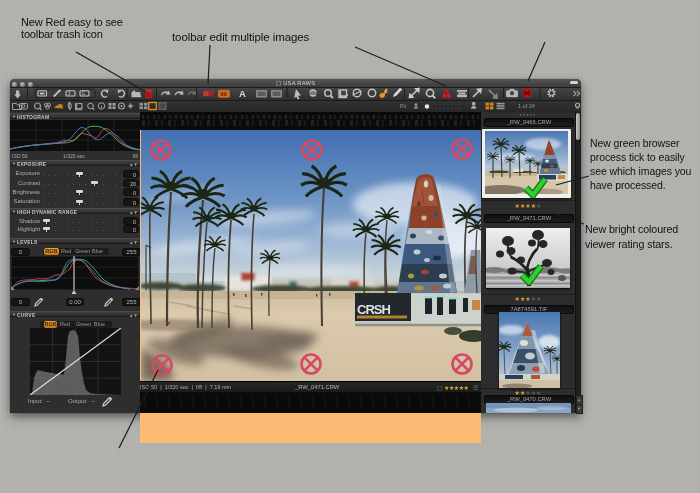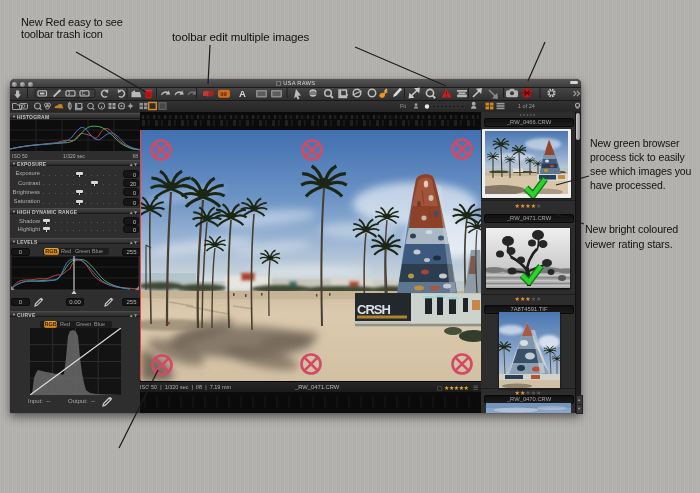--- a/index.html
+++ b/index.html
@@ -7,21 +7,21 @@
  font-family:"Liberation Sans",sans-serif;padding-left:12px;}
 .ann{position:absolute;color:#111;font-size:12px;letter-spacing:-0.1px;line-height:11.6px;white-space:nowrap;}
 #lines{position:absolute;left:0;top:0;z-index:30;pointer-events:none;}
 #win{position:absolute;left:10px;top:79px;width:571px;height:334px;background:#2d2d2d;border-radius:5px 5px 2px 2px;box-shadow:0 4px 10px rgba(0,0,0,.5),0 0 1px rgba(0,0,0,.6);}
 #titlebar{position:absolute;left:0;top:0;width:100%;height:8px;background:linear-gradient(#555,#3c3c3c);border-radius:5px 5px 0 0;border-bottom:1px solid #1c1c1c;}
 .tl{position:absolute;top:2.5px;width:5px;height:5px;border-radius:50%;background:radial-gradient(circle at 35% 30%,#bdbdbd,#7e7e7e 70%,#585858);}
 #title{position:absolute;left:0;right:0;top:0;height:8px;text-align:center;font-size:5.8px;color:#d8d8d8;line-height:9.5px;letter-spacing:.2px;}
 #toolbar{position:absolute;left:0;top:9px;width:100%;height:12px;background:linear-gradient(#454545,#2f2f2f);}
 #row2{position:absolute;left:0;top:21px;width:100%;height:12px;background:linear-gradient(#323232,#262626);border-top:1px solid #191919;box-sizing:border-box;}
 #lpanel{position:absolute;left:0;top:33px;width:130px;height:301px;background:#2e2e2e;}
-#viewer{position:absolute;left:130px;top:33px;width:341px;height:268px;background:#ef4444;}
+#viewer{position:absolute;left:130px;top:33px;width:341px;height:331px;background:#fdba74;}
 #browser{position:absolute;left:471px;top:33px;width:100px;height:301px;background:#2d2d2d;}
 .hdr{position:absolute;left:0;width:130px;height:6px;background:linear-gradient(#404040,#2b2b2b);border-top:1px solid #4a4a4a;border-bottom:1px solid #1a1a1a;color:#c2c2c2;font-size:5px;font-weight:bold;line-height:6px;padding-left:7px;box-sizing:border-box;letter-spacing:.2px;}
 .hdr:before{content:"▼";position:absolute;left:2px;top:0;font-size:4px;color:#aaa;}
 .slab{position:absolute;color:#b0b0b0;font-size:5.8px;line-height:7px;text-align:right;width:36px;}
 .sval{position:absolute;background:#161616;border-radius:3px;color:#c8c8c8;font-size:5.5px;line-height:8px;text-align:right;width:16px;height:8px;padding-right:2px;box-sizing:border-box;border:1px solid #0d0d0d;}
 .strk{position:absolute;height:2px;background-image:repeating-linear-gradient(90deg,#555 0 1px,transparent 1px 6px);background-position:0 1px;background-size:100% 1px;background-repeat:no-repeat;}
 .shnd{position:absolute;width:7px;height:3px;background:#d8d8d8;border-radius:1px;box-shadow:0 1px 1px rgba(0,0,0,.6);}
 .shnd:after{content:"";position:absolute;left:3px;top:3px;width:1px;height:2px;background:#d8d8d8;}
 .lbl{position:absolute;background:#161616;border-radius:2px;border:1px solid #0c0c0c;color:#b5b5b5;font-size:6px;text-align:center;}
 .star{color:#e89a2f;letter-spacing:0px;}

